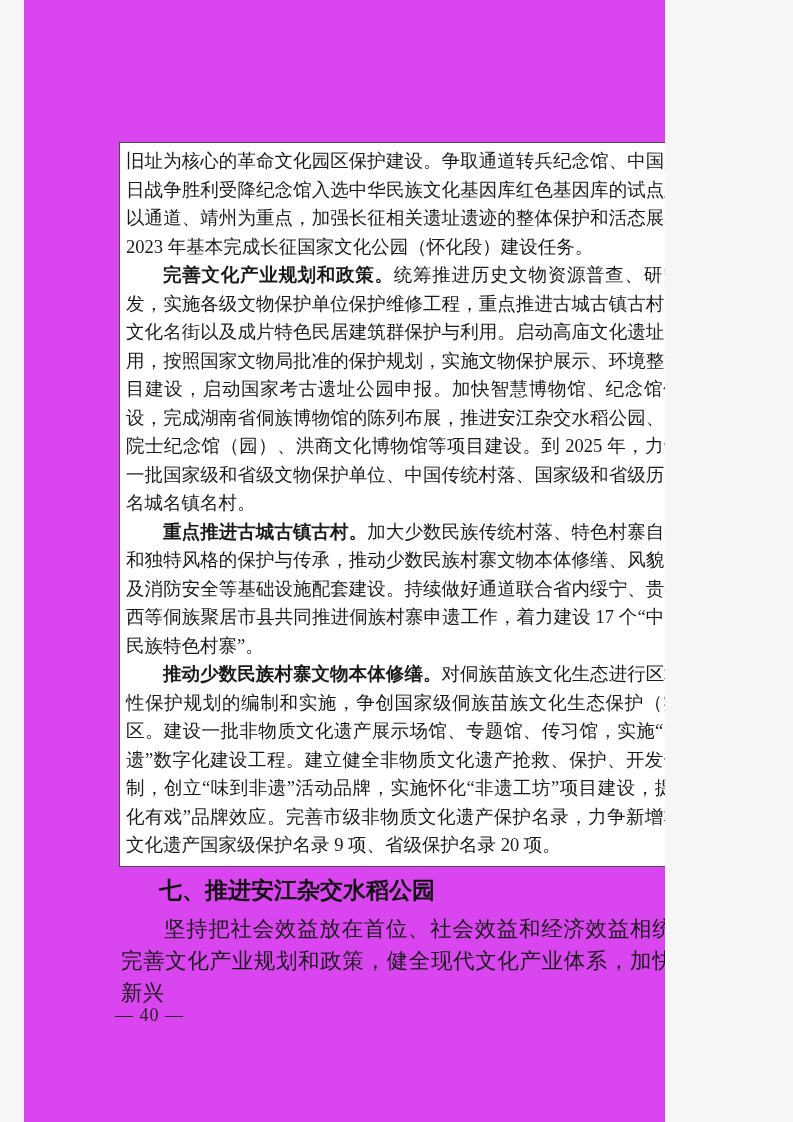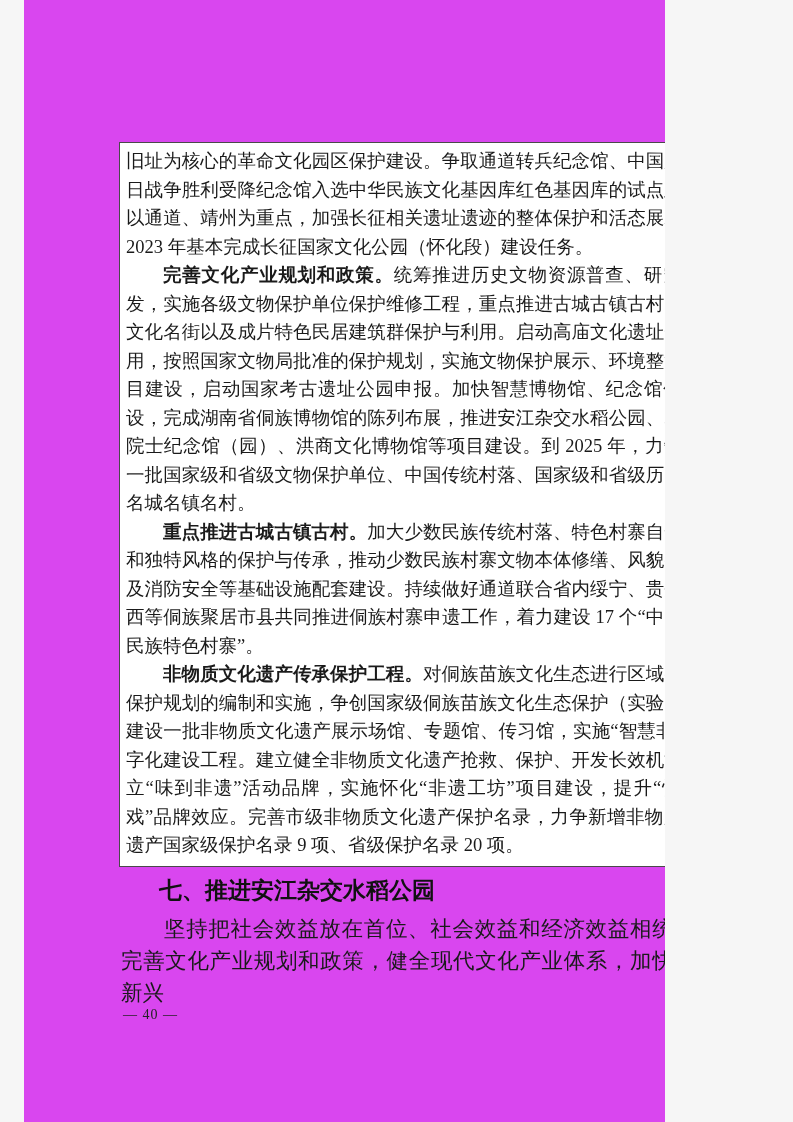--- a/index.html
+++ b/index.html
@@ -72,42 +72,42 @@
     font-size: 21.5px;
     line-height: 32px;
     color: #1a1a1a;
     text-align: justify;
     text-indent: 2em;
     font-family: "Liberation Serif", serif;
   }
   
   .page-footer {
     position: absolute;
-    left: 99px;
+    left: 91px;
     top: 1003px;
-    font-size: 14px;
+    font-size: 18px;
     line-height: 24px;
     color: #222222;
     font-family: "Liberation Serif", serif;
     letter-spacing: 1px;
   }
 </style>
 </head>
 <body>
 
 <div class="page">
 
   <div class="text-box">
     <p class="para"><span>旧址为核心的革命文化园区保护建设。争取通道转兵纪念馆、中国人民抗日战争胜利受降纪念馆入选中华民族文化基因库红色基因库的试点建设。以通道、靖州为重点，加强长征相关遗址遗迹的整体保护和活态展示，到2023 年基本完成长征国家文化公园（怀化段）建设任务。</span></p>
 
     <p class="para indent"><span class="lead">完善文化产业规划和政策。</span><span>统筹推进历史文物资源普查、研究和开发，实施各级文物保护单位保护维修工程，重点推进古城古镇古村、历史文化名街以及成片特色民居建筑群保护与利用。启动高庙文化遗址开发利用，按照国家文物局批准的保护规划，实施文物保护展示、环境整治等项目建设，启动国家考古遗址公园申报。加快智慧博物馆、纪念馆体系建设，完成湖南省侗族博物馆的陈列布展，推进安江杂交水稻公园、袁隆平院士纪念馆（园）、洪商文化博物馆等项目建设。到 2025 年，力争新晋一批国家级和省级文物保护单位、中国传统村落、国家级和省级历史文化名城名镇名村。</span></p>
 
     <p class="para indent"><span class="lead">重点推进古城古镇古村。</span><span>加大少数民族传统村落、特色村寨自然风貌和独特风格的保护与传承，推动少数民族村寨文物本体修缮、风貌整治以及消防安全等基础设施配套建设。持续做好通道联合省内绥宁、贵州、广西等侗族聚居市县共同推进侗族村寨申遗工作，着力建设 17 个“中国少数民族特色村寨”。</span></p>
 
-    <p class="para indent"><span class="lead">非物质文化遗产传承保护工程。</span><span>对侗族苗族文化生态进行区域整体性保护规划的编制和实施，争创国家级侗族苗族文化生态保护（实验）区。建设一批非物质文化遗产展示场馆、专题馆、传习馆，实施“智慧非遗”数字化建设工程。建立健全非物质文化遗产抢救、保护、开发长效机制，创立“味到非遗”活动品牌，实施怀化“非遗工坊”项目建设，提升“怀化有戏”品牌效应。完善市级非物质文化遗产保护名录，力争新增非物质文化遗产国家级保护名录 9 项、省级保护名录 20 项。</span></p>
+    <p class="para indent"><span class="lead">推动少数民族村寨文物本体修缮。</span><span>对侗族苗族文化生态进行区域整体性保护规划的编制和实施，争创国家级侗族苗族文化生态保护（实验）区。建设一批非物质文化遗产展示场馆、专题馆、传习馆，实施“智慧非遗”数字化建设工程。建立健全非物质文化遗产抢救、保护、开发长效机制，创立“味到非遗”活动品牌，实施怀化“非遗工坊”项目建设，提升“怀化有戏”品牌效应。完善市级非物质文化遗产保护名录，力争新增非物质文化遗产国家级保护名录 9 项、省级保护名录 20 项。</span></p>
   </div>
 
   <h2 class="section-heading">七、推进安江杂交水稻公园</h2>
 
   <p class="section-para">坚持把社会效益放在首位、社会效益和经济效益相统一，完善文化产业规划和政策，健全现代文化产业体系，加快培育新兴</p>
 
   <div class="page-footer"><span>— 40 —</span></div>
 
 </div>
 

